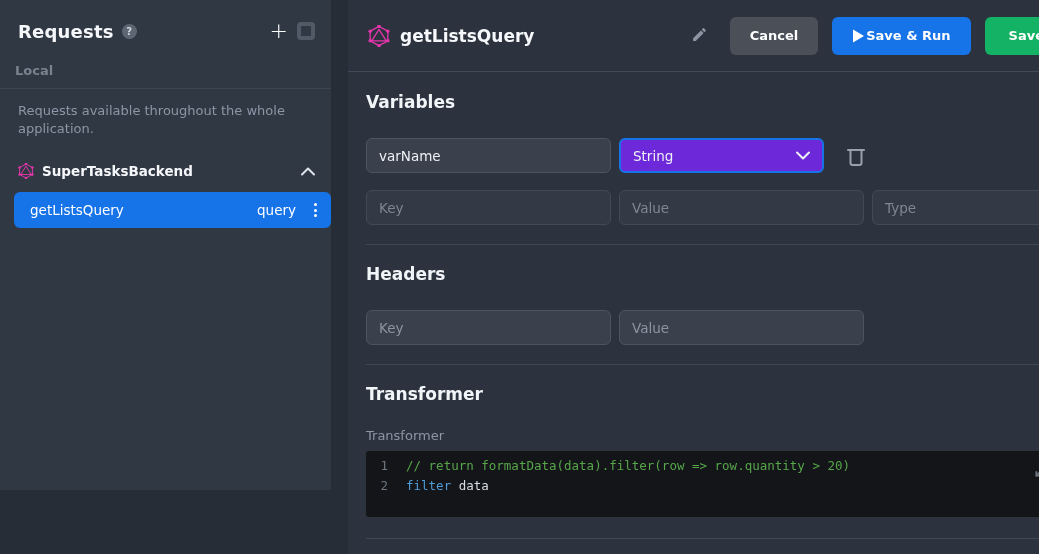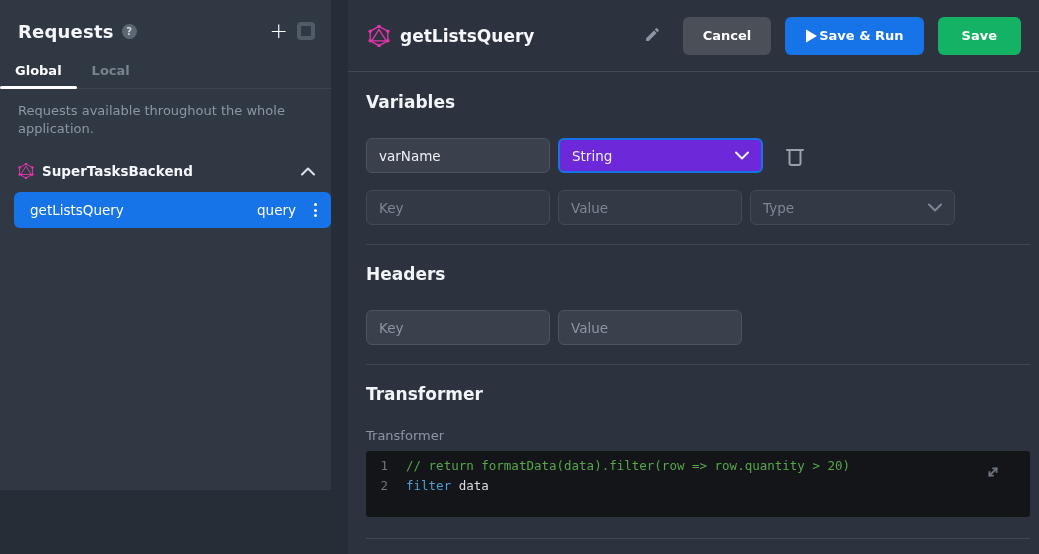--- a/index.html
+++ b/index.html
@@ -40,21 +40,21 @@
   .main-title { font-size:17px; font-weight:bold; color:#f5f7fa; margin-left:10px; }
   .edit-icon { margin-left:auto; margin-right:22px; cursor:pointer; }
   .btn { height:38px; border:none; border-radius:6px; font-family:inherit; font-size:13px; font-weight:bold;
     color:#ffffff; display:flex; align-items:center; justify-content:center; cursor:pointer;text-align:right; }
   .btn-cancel { background:#4a4f58; padding:0 20px; margin-right:14px; }
   .btn-saverun { background:#1673e8; padding:0 20px; margin-right:14px; gap:2px; }
   .btn-save { background:#14b264; padding:0 24px; }
   .main-body { padding:20px 9px 0 18px; overflow:hidden; }
   .section-heading { font-size:17px; font-weight:bold; color:#f2f5f8; margin-bottom:26px; }
   .field-row { display:flex; align-items:center; gap:8px; margin-bottom:17px; }
-  .tinput { width:184px; height:35px; background:#3a414d; border:1px solid #4c5462; border-radius:6px;
+  .tinput { width:245px; height:35px; background:#3a414d; border:1px solid #4c5462; border-radius:6px;
     color:#eef1f4; font-family:inherit; font-size:13.5px; padding:0 12px; outline:none; }
   .tinput::placeholder { color:#8d95a3; opacity:1; }
   .row-muted .tinput, .row-muted .select { background:#333a45; border-color:#414a58; }
   .row-muted .tinput::placeholder, .row-muted .select-label { color:#7e8795; }
   .select { width:205px; height:35px; background:#3a414d; border:1px solid #4c5462; border-radius:6px;
     display:flex; align-items:center; padding:0 12px; position:relative; cursor:pointer; }
   .select.focused { border:2px solid #1673e8; background:#6d28d9; }
   .select-label { font-size:13.5px; color:#eef1f4; }
   .select .chev { margin-left:auto; }
   .trash-btn { margin-left:14px; background:none; border:none; cursor:pointer; padding:0; display:flex; }
@@ -75,21 +75,20 @@
 <div class="sidebar">
   <div class="sb-header">
     <span class="sb-title">Requests</span>
     <span class="help-icon">?</span>
     <span class="sb-actions">
       <span class="plus-icon">+</span>
       <span class="panel-icon"></span>
     </span>
   </div>
   <div class="tabs">
-    <div class="tab active">Global</div>
     <div class="tab">Local</div>
   </div>
   <div class="sb-desc">Requests available throughout the whole application.</div>
   <div class="ds-row">
     <span style="display:flex;">
       <svg width="16" height="16" viewBox="0 0 100 100">
         <g stroke="#e535ab" stroke-width="6" fill="none">
           <polygon points="50,6 90,28 90,72 50,94 10,72 10,28"></polygon>
           <polygon points="50,20 83,72 17,72"></polygon>
         </g>

